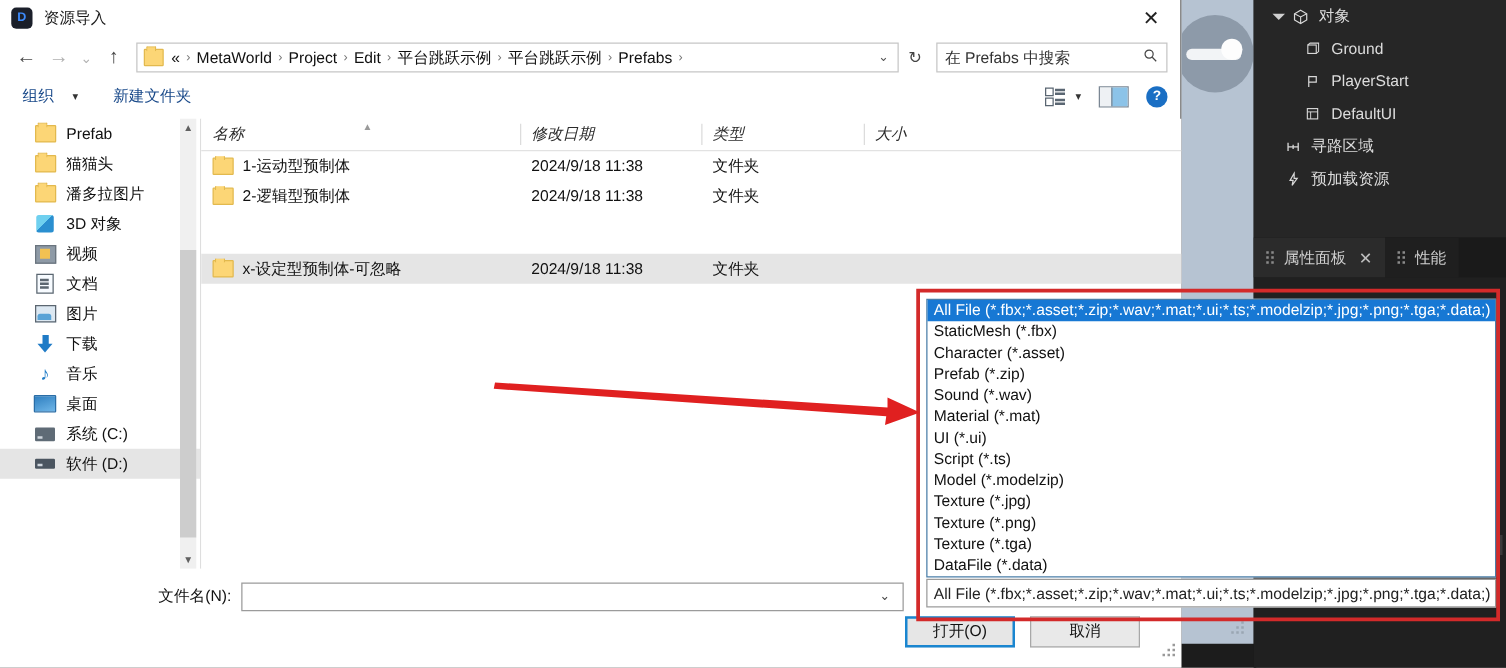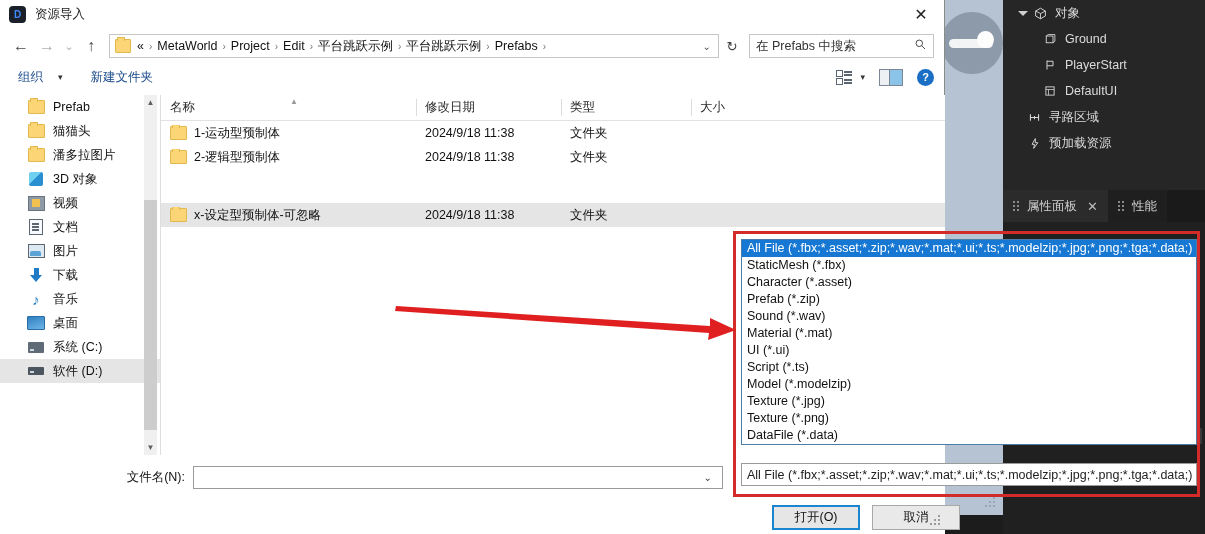--- a/index.html
+++ b/index.html
@@ -134,21 +134,21 @@
   .ni-drv2:after{content:"";position:absolute;left:2px;bottom:2px;width:4px;height:2px;background:#cfd6dd;}
 
   #nav-scroll{position:absolute;right:3px;top:0;width:13px;height:360px;background:#f0f0f0;}
   #nav-scroll .ar{height:15px;display:flex;align-items:center;justify-content:center;
      font-size:8px;color:#606060;}
   #nav-thumb{position:absolute;left:0;top:105px;width:13px;height:230px;background:#cdcdcd;}
   #pane-split{width:1px;background:#dedede;}
 
   #list-pane{flex:1;position:relative;background:#fff;}
   #col-head{display:flex;height:25px;border-bottom:1px solid #e2e2e2;align-items:center;
-     position:relative;}
+     position:relative;font-style:italic;}
   .col{font-size:12.5px;color:#2a2a2a;padding-left:9px;box-sizing:border-box;position:relative;
      cursor:default;height:25px;display:flex;align-items:center;}
   .col:not(:first-child):before{content:"";position:absolute;left:0;top:4px;height:17px;width:1px;
      background:#dcdcdc;}
   .c-name{width:255px;}
   .c-date{width:145px;}
   .c-type{width:130px;}
   .c-size{width:80px;}
   #sort-caret{position:absolute;left:129px;top:2px;font-size:8px;color:#9a9a9a;}
   .frow{display:flex;height:24px;align-items:center;font-size:12.5px;color:#111;cursor:default;}
@@ -162,21 +162,21 @@
 
   #footer{position:absolute;left:0;top:455px;width:945px;height:79px;background:#fff;}
   #fname-row{position:absolute;left:0;top:10px;width:945px;height:24px;display:flex;
      align-items:center;}
   #fname-label{width:193px;text-align:right;padding-right:8px;font-size:12.5px;color:#111;
      box-sizing:border-box;}
   #fname-input{width:530px;height:23px;border:1px solid #9b9b9b;background:#fff;display:flex;
      align-items:center;box-sizing:border-box;padding:0 4px;}
   #fname-input .v{flex:1;font-size:12.5px;color:#111;}
   #fname-caret{padding:0 6px;font-size:10px;color:#444;}
-  #btn-row{position:absolute;left:772px;top:493px;display:flex;gap:12px;margin-top:12px;}
+  #btn-row{position:absolute;left:724px;top:493px;display:flex;gap:12px;}
   .dlgbtn{width:88px;height:25px;border:1px solid #a8a8a8;background:#e9e9e9;font-size:12.5px;
      color:#111;display:flex;align-items:center;justify-content:center;cursor:default;
      box-sizing:border-box;}
   .dlgbtn.primary{border:2px solid #1a86d0;background:#e6e6e6;}
   #size-grip{position:absolute;left:930px;top:515px;width:12px;height:12px;}
   #size-grip i{position:absolute;width:2px;height:2px;background:#9a9a9a;}
 
   
   #filter-pop{position:absolute;left:741px;top:239px;width:456px;background:#fff;
      border:1px solid #4a7ea8;box-sizing:border-box;z-index:40;}
@@ -517,20 +517,21 @@
     <div class="fopt">StaticMesh (*.fbx)</div>
     <div class="fopt">Character (*.asset)</div>
     <div class="fopt">Prefab (*.zip)</div>
     <div class="fopt">Sound (*.wav)</div>
     <div class="fopt">Material (*.mat)</div>
     <div class="fopt">UI (*.ui)</div>
     <div class="fopt">Script (*.ts)</div>
     <div class="fopt">Model (*.modelzip)</div>
     <div class="fopt">Texture (*.jpg)</div>
     <div class="fopt">Texture (*.png)</div>
+    <div class="fopt">Texture (*.tga)</div>
     <div class="fopt">DataFile (*.data)</div>
   </div>
 
   <div id="filter-field">All File (*.fbx;*.asset;*.zip;*.wav;*.mat;*.ui;*.ts;*.modelzip;*.jpg;*.png;*.tga;*.data;)</div>
 
   <div id="red-rect"></div>
   <svg id="red-arrow" viewBox="0 0 345 44">
     <path d="M4 10 L318 30 L318 22 L344 34 L316 44 L317 37 L3 15 Z" fill="#e02020"></path>
   </svg>
 

